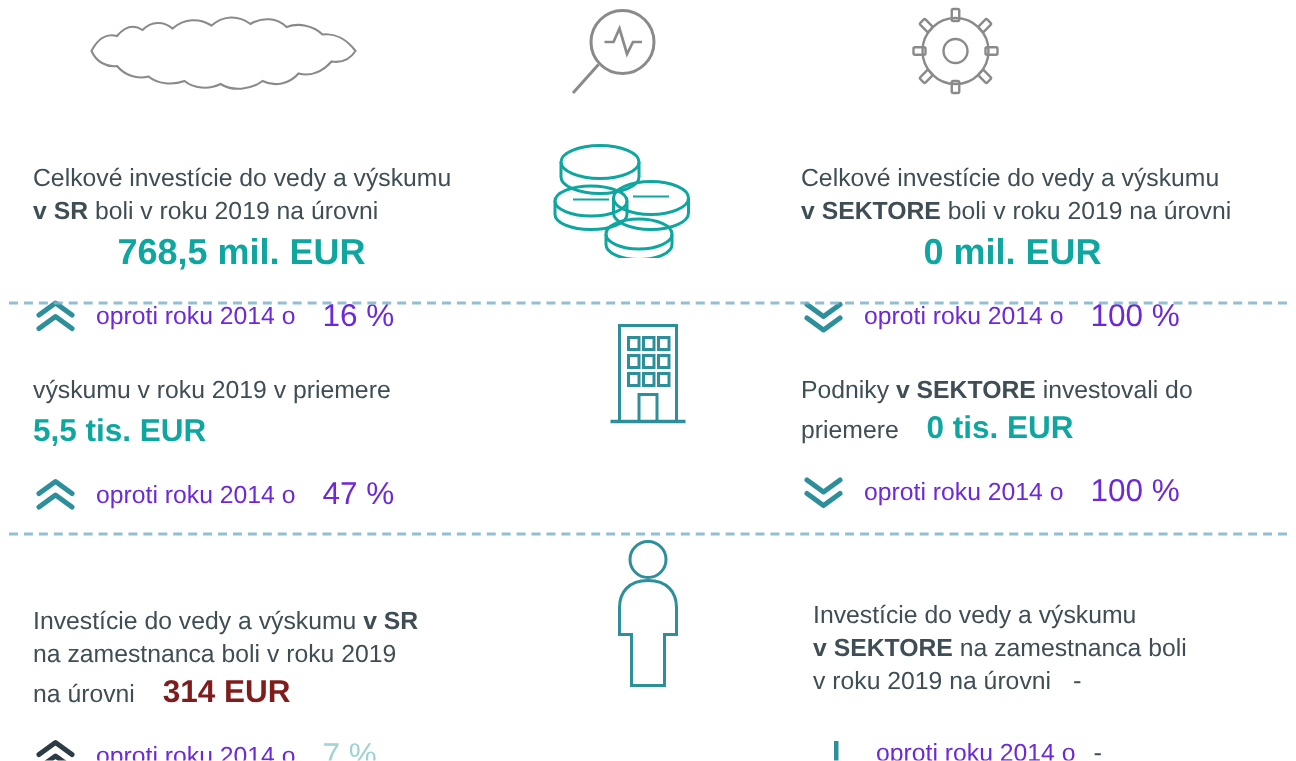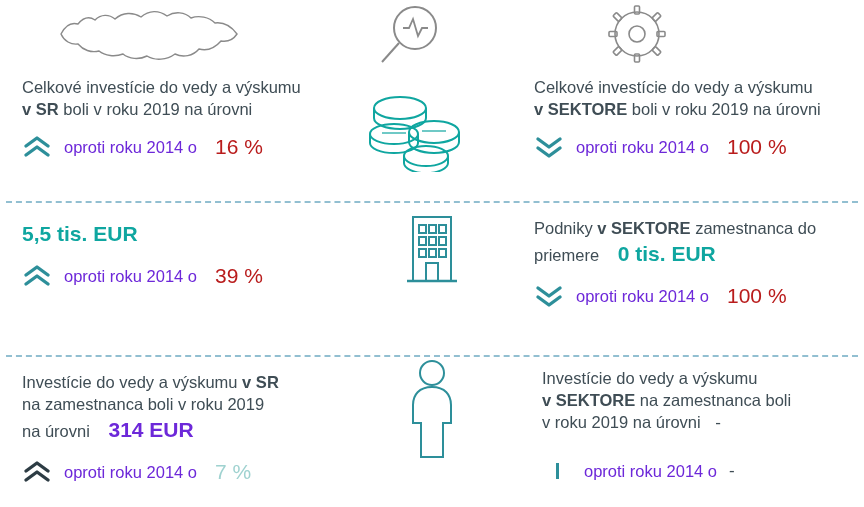--- a/index.html
+++ b/index.html
@@ -59,42 +59,42 @@
   .tline b { font-weight: bold; }
 
   .bigval {
     color: #0fa6a0;
     font-weight: bold;
     font-size: 24px;
     line-height: 30px;
     display: inline-block;
   }
   .bigval.small { font-size: 21px; }
-  .bigval.dark  { color: #6d28d9; }
-
-  .text-block { padding-top: 4px; }
+  .bigval.dark  { color: #7f1d1d; }
+
+  .text-block { padding-top: 4px; margin-top: 32px; }
   .text-block.r1-left  { padding-top: 2px; }
   .text-block.r1-right { padding-top: 2px; }
 
   .valrow { margin-top: 2px; }
 
   
   .cmp {
     display: flex;
     align-items: center;
     gap: 12px;
     margin-top: 14px;
   }
   .cmp .cmp-text {
     font-size: 16.5px;
     color: #6d28d9;
   }
   .cmp .pct {
     font-size: 21px;
-    color: #b91c1c;
+    color: #6d28d9;
     font-weight: normal;
     margin-left: 6px;
   }
 
   .chev {
     width: 30px;
     height: 26px;
     flex: 0 0 30px;
     position: relative;
   }
@@ -202,20 +202,23 @@
       </svg>
     </div>
 
     <div class="col col-left">
       <div class="text-block r1-left" style="padding-top:76px;">
         <div class="tline">Celkové investície do vedy a výskumu</div>
         <div class="tline">
           <b>v SR</b>
           <span>boli  v roku 2019 na úrovni</span>
         </div>
+        <div class="valrow" style="text-align:center; padding-right:40px;">
+          <span class="bigval">768,5 mil. EUR</span>
+        </div>
         <div class="cmp">
           <span class="chev">
             <svg width="30" height="26" viewBox="0 0 30 26" fill="none" stroke="#2d8f9a" stroke-width="3.4" stroke-linecap="round" stroke-linejoin="round">
               <polyline points="4,12 15,4 26,12"></polyline>
               <polyline points="4,21 15,13 26,21"></polyline>
             </svg>
           </span>
           <span class="cmp-text">oproti roku 2014 o</span>
           <span class="pct">16 %</span>
         </div>
@@ -224,52 +227,56 @@
 
     <div class="col col-mid"></div>
 
     <div class="col col-right">
       <div class="text-block r1-right" style="padding-top:76px;">
         <div class="tline">Celkové  investície do vedy a výskumu</div>
         <div class="tline">
           <b>v SEKTORE</b>
           <span>boli v roku 2019 na úrovni</span>
         </div>
+        <div class="valrow" style="text-align:center; padding-right:48px;">
+          <span class="bigval">0 mil. EUR</span>
+        </div>
         <div class="cmp">
           <span class="chev">
             <svg width="30" height="26" viewBox="0 0 30 26" fill="none" stroke="#2d8f9a" stroke-width="3.4" stroke-linecap="round" stroke-linejoin="round">
               <polyline points="4,5 15,13 26,5"></polyline>
               <polyline points="4,14 15,22 26,14"></polyline>
             </svg>
           </span>
           <span class="cmp-text">oproti roku 2014 o</span>
           <span class="pct">100 %</span>
         </div>
       </div>
     </div>
   </div>
 
   <div class="divider"></div>
 
   <div class="row row-2">
 
     <div class="col col-left">
       <div class="text-block" style="padding-top:14px;">
+        <div class="tline">výskumu v roku 2019 v priemere</div>
         <div class="valrow" style="text-align:left; padding-right:48px;">
           <span class="bigval small">5,5 tis. EUR</span>
         </div>
         <div class="cmp">
           <span class="chev">
             <svg width="30" height="26" viewBox="0 0 30 26" fill="none" stroke="#2d8f9a" stroke-width="3.4" stroke-linecap="round" stroke-linejoin="round">
               <polyline points="4,12 15,4 26,12"></polyline>
               <polyline points="4,21 15,13 26,21"></polyline>
             </svg>
           </span>
           <span class="cmp-text">oproti roku 2014 o</span>
-          <span class="pct">39 %</span>
+          <span class="pct">47 %</span>
         </div>
       </div>
     </div>
 
     <div class="col col-mid">
       <span>
         <svg width="74" height="86" viewBox="0 0 74 86" fill="none" stroke="#2d8f9a" stroke-width="2">
           <rect x="18" y="14" width="38" height="64"></rect>
           <line x1="12" y1="78" x2="62" y2="78" stroke-width="2.4"></line>
           <rect x="24" y="22" width="7" height="8"></rect>
@@ -284,21 +291,21 @@
           <rect x="31" y="60" width="12" height="18"></rect>
         </svg>
       </span>
     </div>
 
     <div class="col col-right">
       <div class="text-block" style="padding-top:14px;">
         <div class="tline">
           <span>Podniky</span>
           <b>v SEKTORE</b>
-          <span>zamestnanca do</span>
+          <span>investovali do</span>
         </div>
         <div class="tline">
           <span>priemere</span>
           <span class="bigval small" style="margin-left:14px;">0 tis. EUR</span>
         </div>
         <div class="cmp">
           <span class="chev">
             <svg width="30" height="26" viewBox="0 0 30 26" fill="none" stroke="#2d8f9a" stroke-width="3.4" stroke-linecap="round" stroke-linejoin="round">
               <polyline points="4,5 15,13 26,5"></polyline>
               <polyline points="4,14 15,22 26,14"></polyline>

